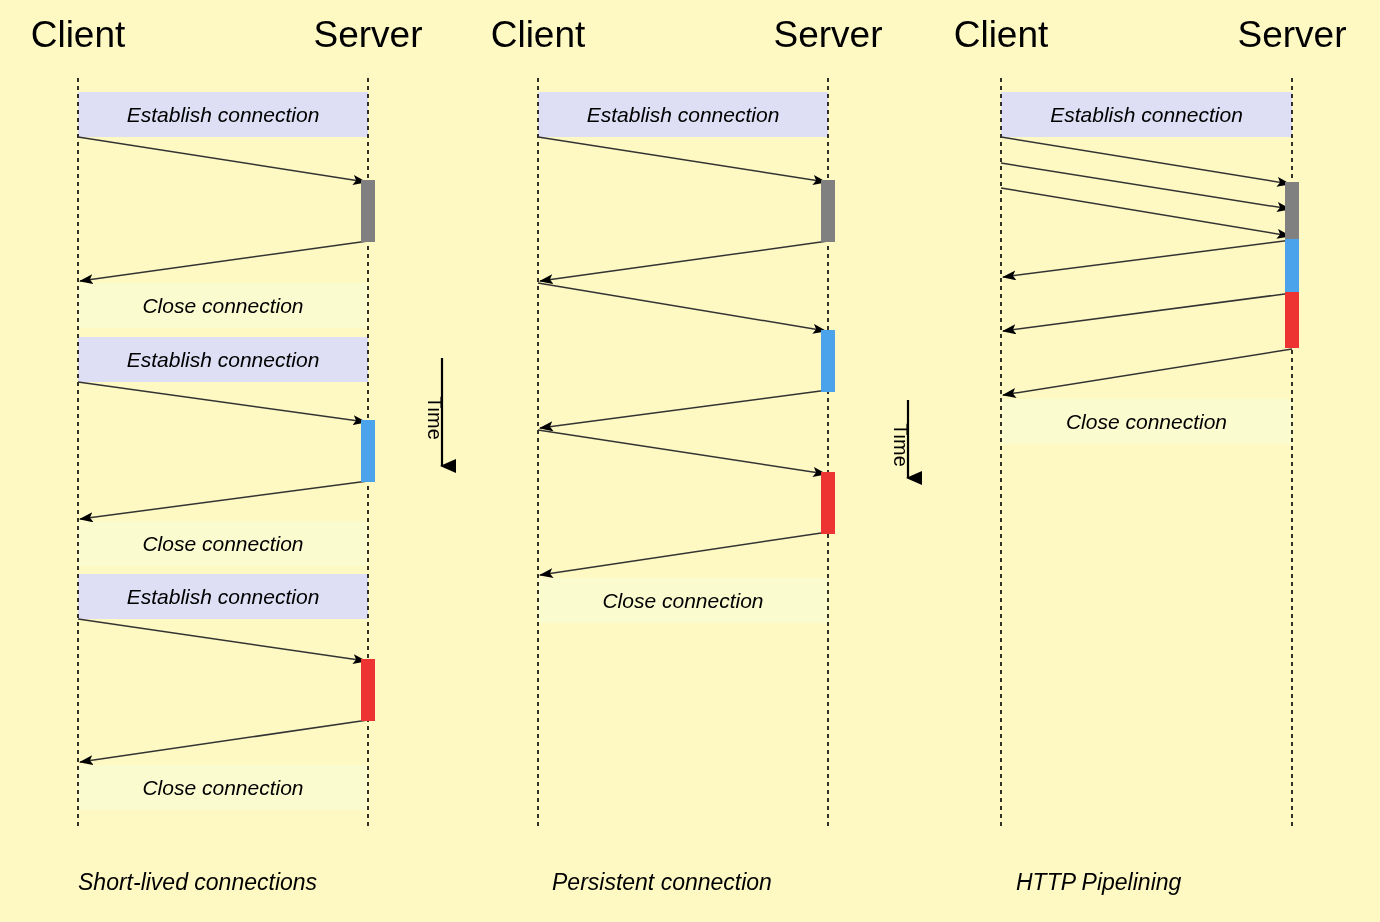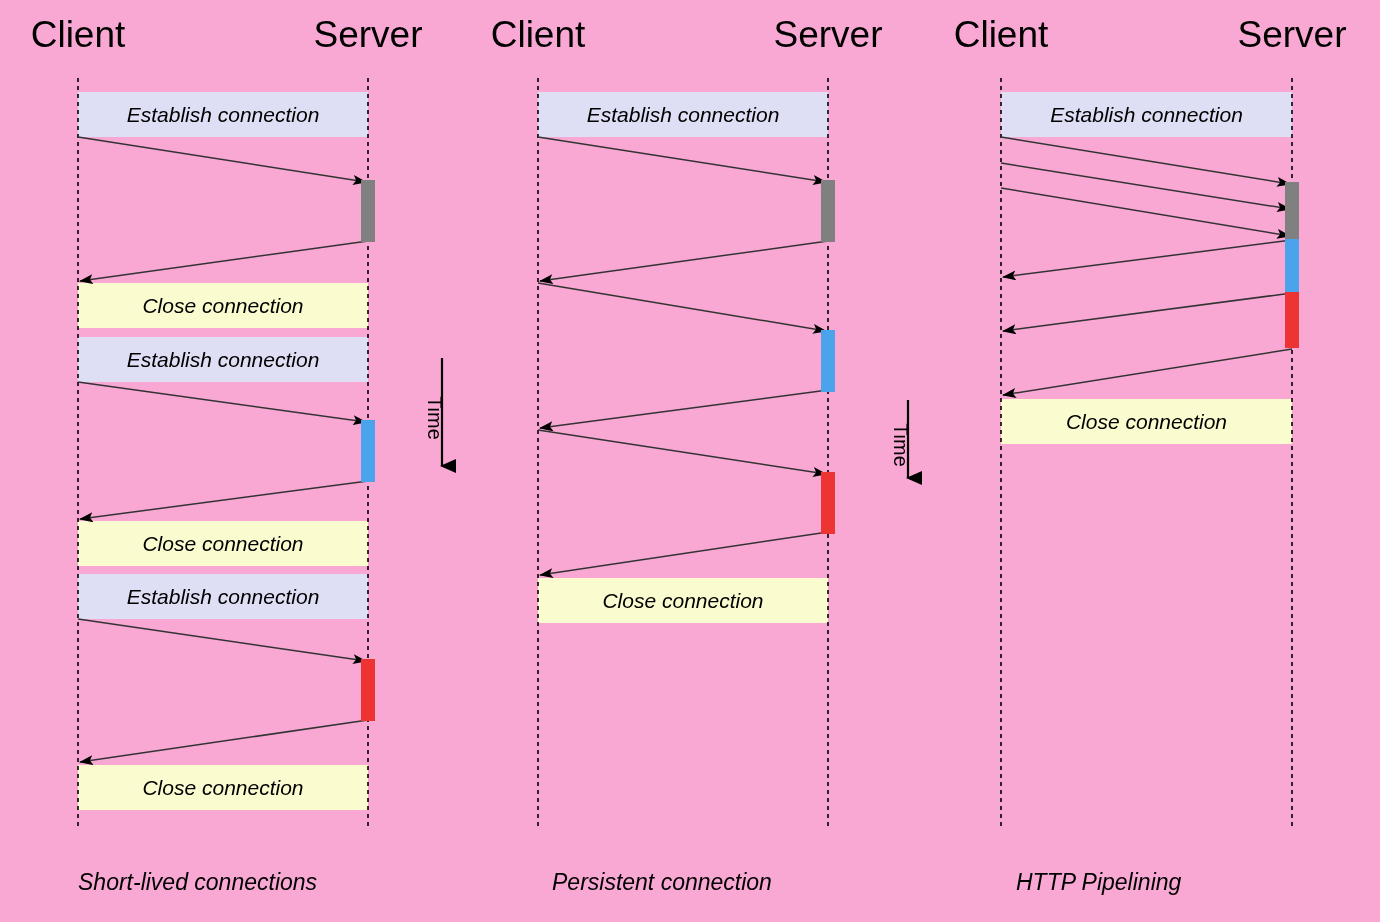--- a/index.html
+++ b/index.html
@@ -10,21 +10,21 @@
   body {
     width: 1380px;
     height: 922px;
     font-family: "Liberation Sans", sans-serif;
     overflow: hidden;
   }
   #stage {
     position: relative;
     width: 1380px;
     height: 922px;
-    background: #f9a8d4;
+    background: #fef9c3;
   }
   svg.diagram {
     position: absolute;
     top: 0;
     left: 0;
     width: 1380px;
     height: 922px;
   }
   .hdr {
     font-family: "Liberation Sans", sans-serif;

